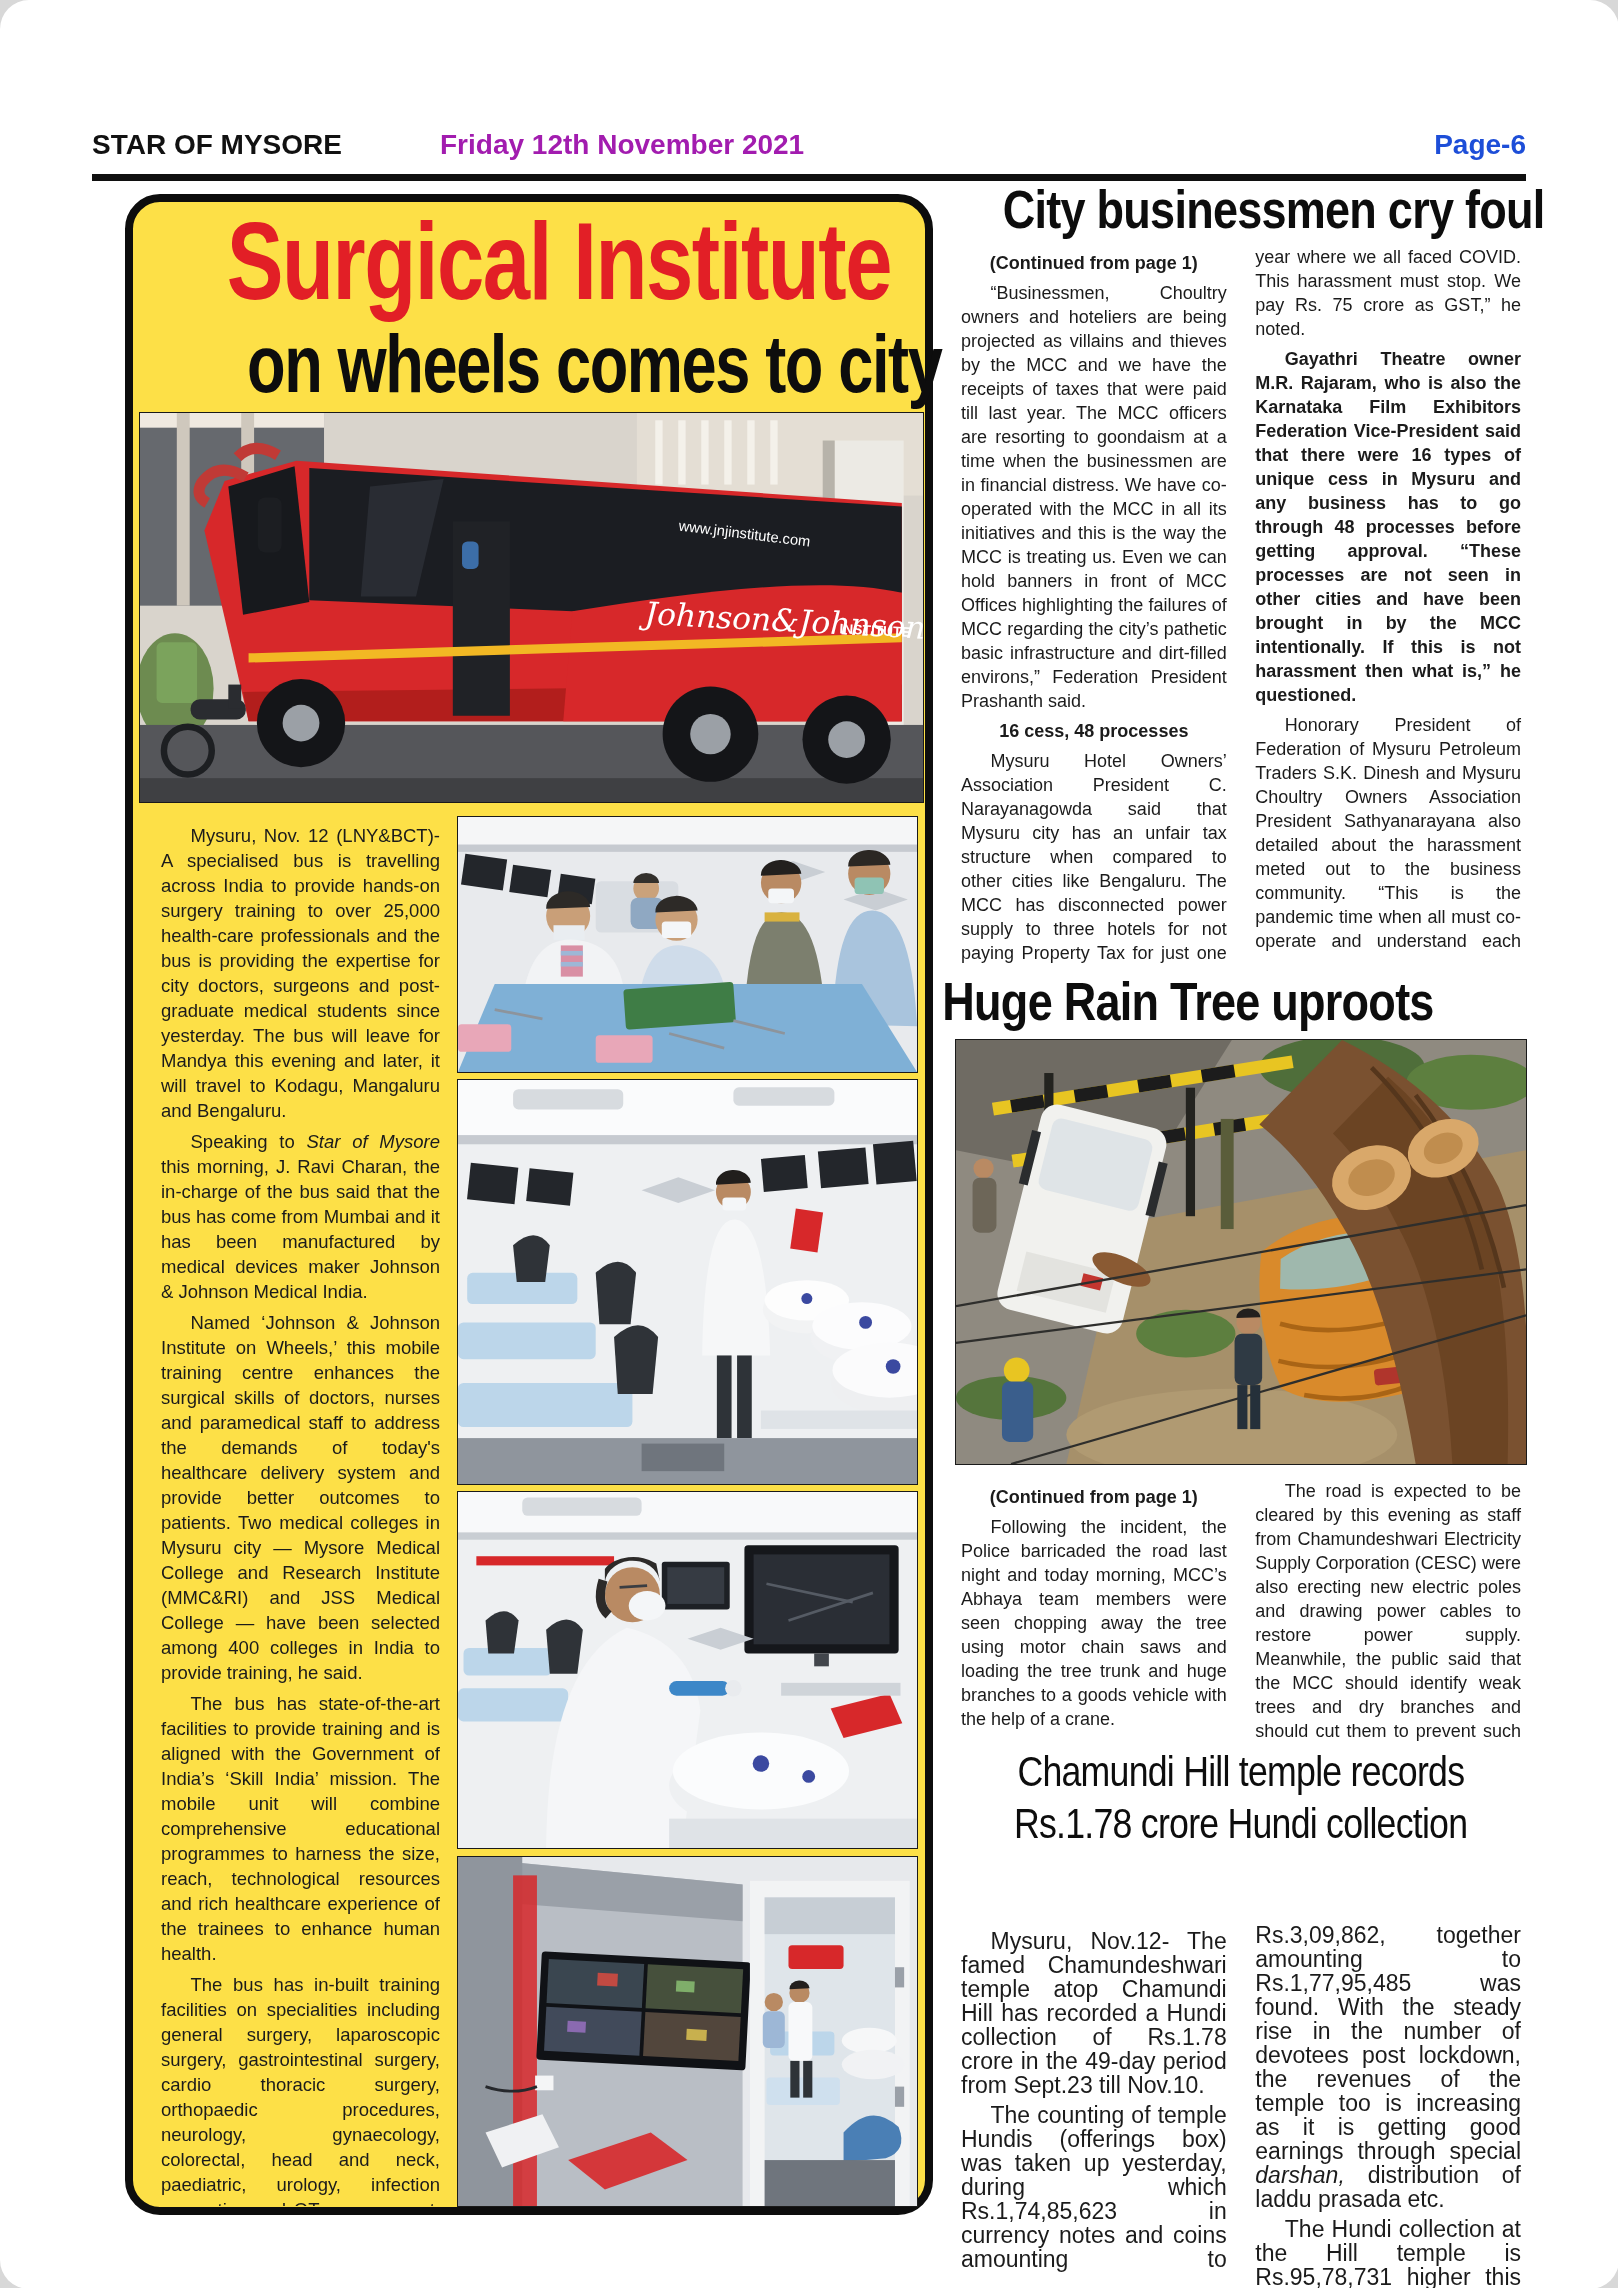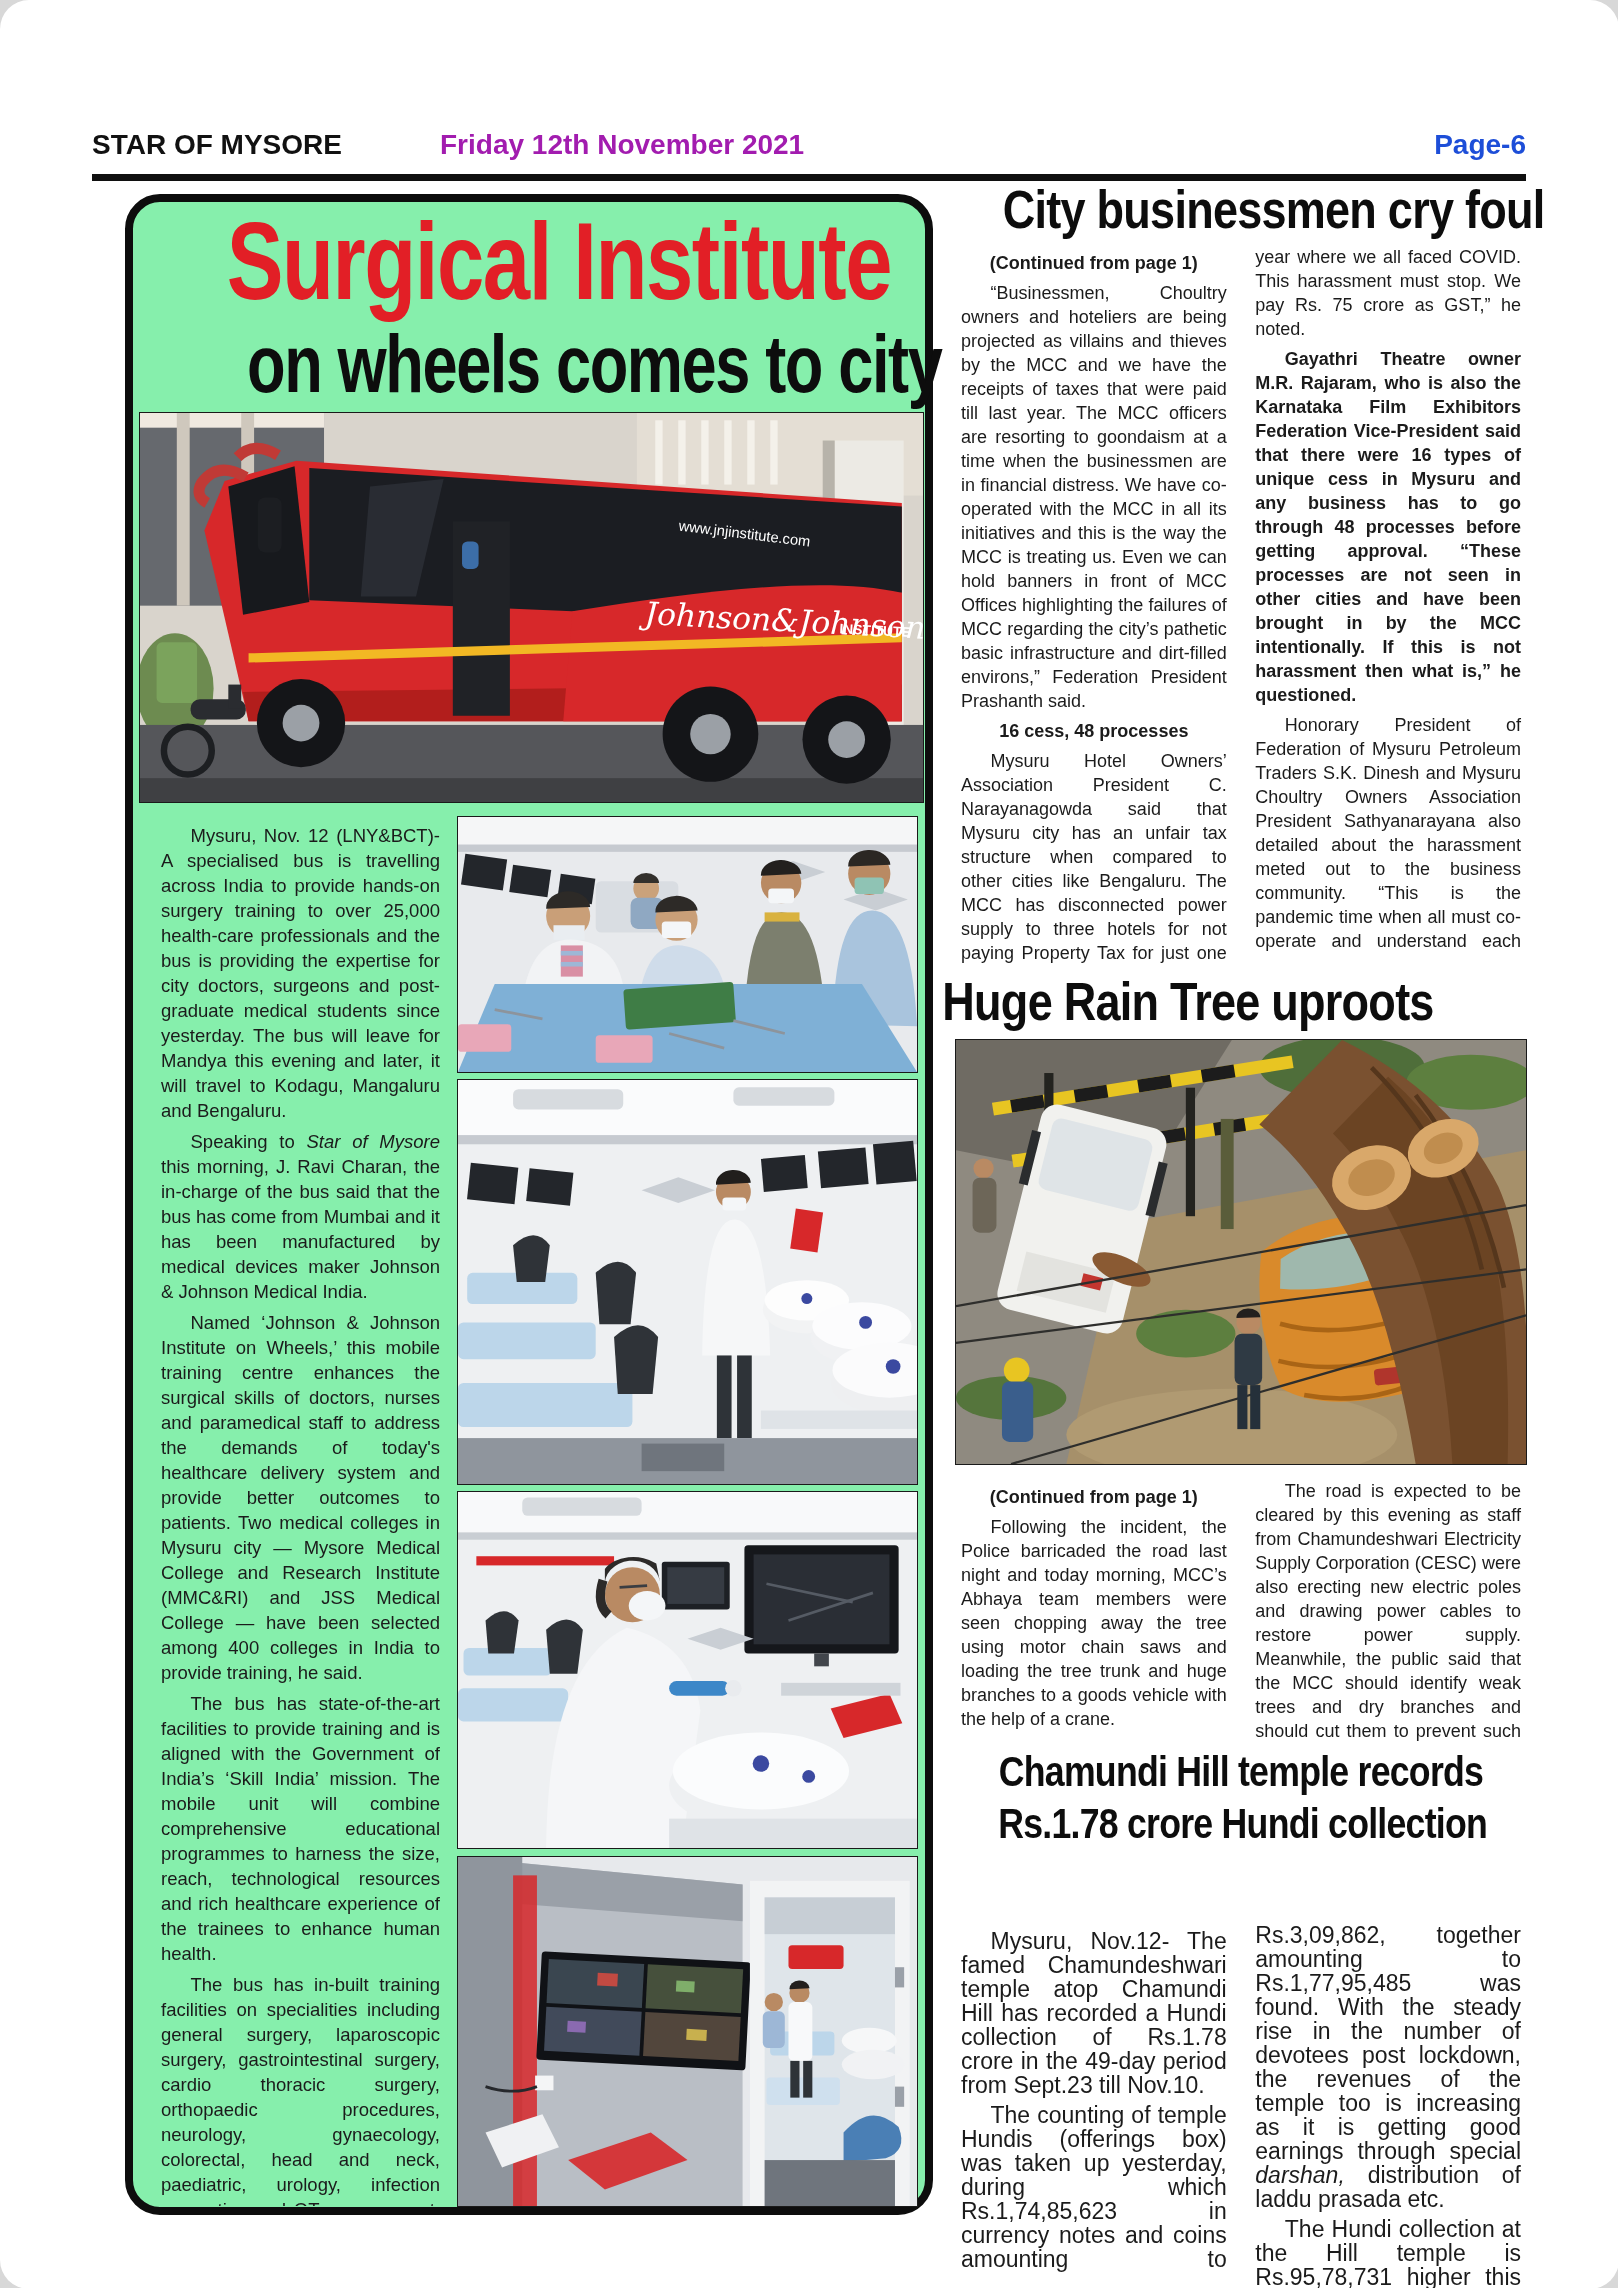--- a/index.html
+++ b/index.html
@@ -12,21 +12,21 @@
   
   .masthead{position:absolute;left:92px;top:129px;width:1434px;height:37px;}
   .m-paper{position:absolute;left:0;top:0;font-size:28px;font-weight:bold;color:#111;}
   .m-date{position:absolute;left:348px;top:0;font-size:28px;font-weight:bold;color:#a21caf;}
   .m-page{position:absolute;right:0;top:0;font-size:28px;font-weight:bold;color:#1d4ed8;}
   .m-rule{position:absolute;left:92px;top:174px;width:1434px;height:6.5px;background:#101010;}
 
   
   .lead-box{
     position:absolute;left:125px;top:194px;width:808px;height:2021px;
-    border:8.3px solid #0d0d0d;border-radius:35px;background:#86efac;
+    border:8.3px solid #0d0d0d;border-radius:35px;background:#fde047;
   }
   .lead-head-red{
     position:absolute;left:0;right:0;top:1.8px;text-align:center;
     font-size:109px;font-weight:bold;color:#e21f26;line-height:1.05;
     letter-spacing:-1.8px;white-space:nowrap;
   }
   .lead-head-black{
     position:absolute;left:0;right:0;top:120px;text-align:center;
     font-size:81px;font-weight:bold;color:#0d0d0d;line-height:1.05;
     letter-spacing:-1.8px;white-space:nowrap;padding-left:16px;
@@ -57,21 +57,21 @@
   .city-head{position:absolute;left:955px;top:179px;width:572px;text-align:center;
     font-size:53px;font-weight:bold;color:#0d0d0d;letter-spacing:-0.9px;white-space:nowrap;}
   .city-text{position:absolute;left:955px;top:245px;width:572px;height:727px;
     column-count:2;font-size:18px;line-height:24px;}
   .tree-head{position:absolute;left:899px;top:971px;width:572px;text-align:center;
     font-size:53px;font-weight:bold;color:#0d0d0d;letter-spacing:-0.9px;white-space:nowrap;}
   .tree-photo{position:absolute;left:955px;top:1039px;width:572px;height:426px;}
   .tree-text{position:absolute;left:955px;top:1479px;width:572px;height:269px;
     column-count:2;font-size:18px;line-height:24px;}
   .temple-head{position:absolute;left:955px;top:1746px;width:572px;text-align:center;
-    font-size:42px;font-weight:bold;color:#0d0d0d;line-height:52px;letter-spacing:-0.9px;white-space:nowrap;}
+    font-size:42px;font-weight:normal;color:#0d0d0d;line-height:52px;letter-spacing:-0.9px;white-space:nowrap;}
   .temple-text{position:absolute;left:955px;top:1923px;width:572px;height:369px;
     column-count:2;font-size:23px;line-height:24px;}
 </style>
 </head>
 <body>
 
 <div class="page">
 
   <div class="masthead">
     <div class="m-paper">STAR OF MYSORE</div>

